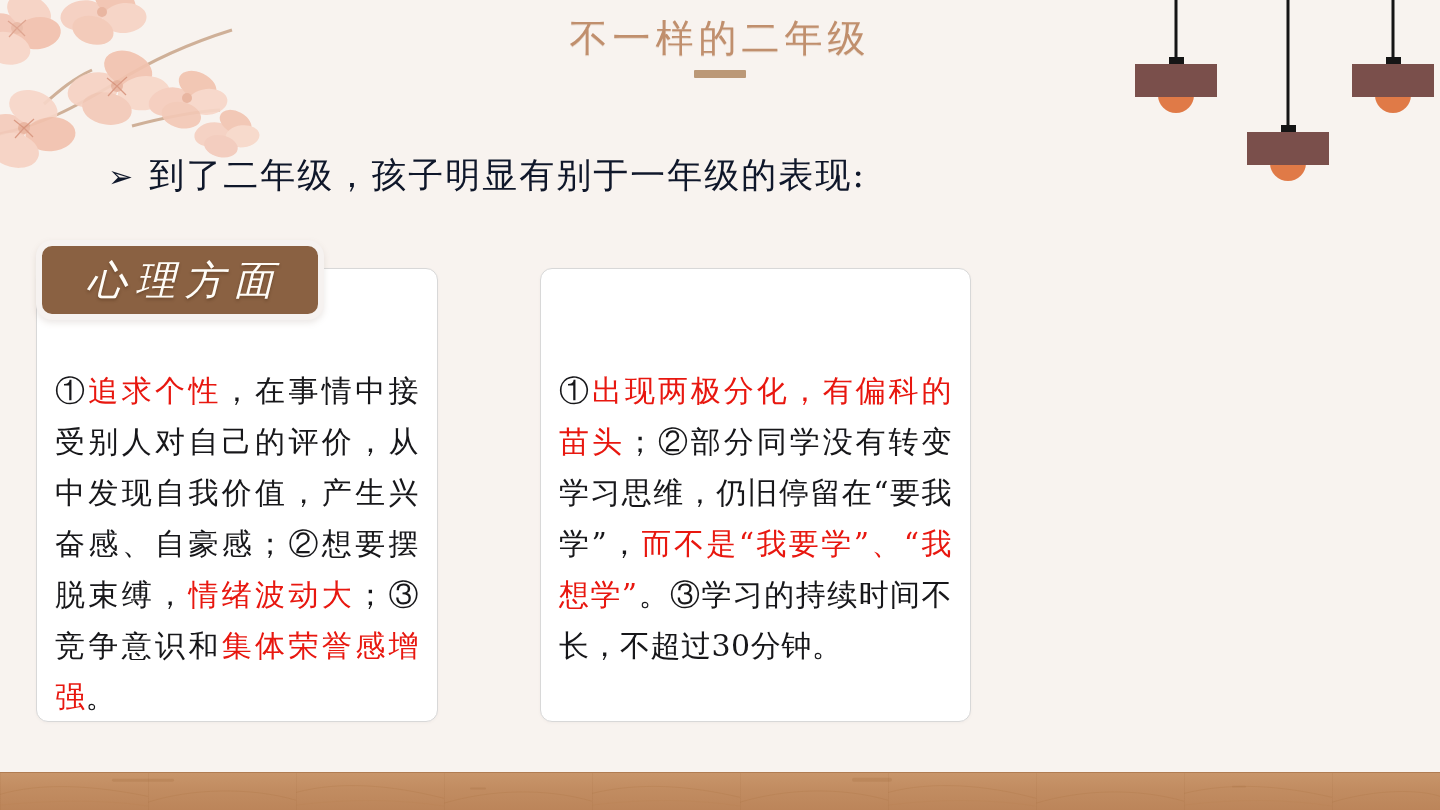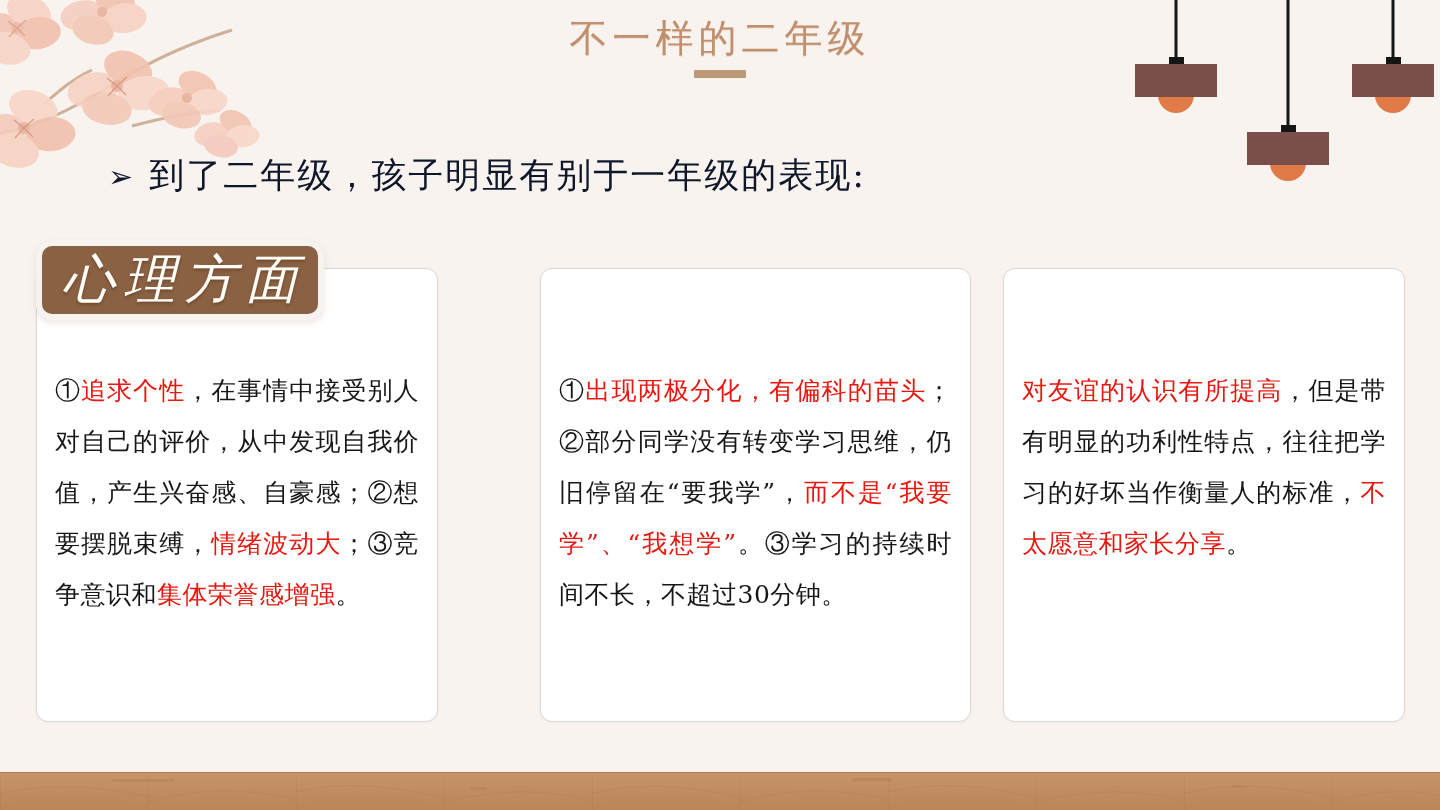--- a/index.html
+++ b/index.html
@@ -52,29 +52,29 @@
     background:#8a6142; border-radius:16px;
     border:6px solid rgba(255,255,255,.92);
     box-shadow:0 3px 6px rgba(150,130,115,.18);
     display:flex; align-items:center; justify-content:center;
   }
   .badge.b1{ left:36px;  width:288px; }
   .badge.b2{ left:520px; width:288px; }
   .badge.b3{ left:1003px;width:288px; }
   .badge-text{
     font-family:"DejaVu Serif","Liberation Serif",serif;
-    font-size:52px; color:#fffdf8; letter-spacing:9px; padding-left:9px;
+    font-size:40px; color:#fffdf8; letter-spacing:9px; padding-left:9px;
     text-shadow:0 2px 3px rgba(60,35,15,.35);
     font-style:italic;
   }
 
   .card-body{
     position:absolute; left:0; right:0; top:96px; padding:0 18px;
     font-family:"DejaVu Serif","Liberation Serif",serif;
-    font-size:25px; line-height:51px; color:#17171a;
+    font-size:30px; line-height:51px; color:#17171a;
     letter-spacing:.5px; text-align:justify;
   }
   .card .card-body{ top:96px; }
   .red{ color:#e8170f; }
   .blk{ color:#17171a; }
 
   
   .floor{ position:absolute; left:0; bottom:0; width:1440px; height:38px;
           background:
             repeating-linear-gradient(90deg,
@@ -201,23 +201,20 @@
     <span class="sub-arrow">➢</span><span>到了二年级，孩子明显有别于一年级的表现:</span>
   </div>
 
   <div class="cards">
 
     <div class="card c1">
       <div class="card-body"><span class="blk">①</span><span class="red">追求个性</span><span class="blk">，在事情中接受别人对自己的评价，从中发现自我价值，产生兴奋感、自豪感；②想要摆脱束缚，</span><span class="red">情绪波动大</span><span class="blk">；③竞争意识和</span><span class="red">集体荣誉感增强</span><span class="blk">。</span></div>
     </div>
     <div class="card c2">
       <div class="card-body"><span class="blk">①</span><span class="red">出现两极分化，有偏科的苗头</span><span class="blk">；②部分同学没有转变学习思维，仍旧停留在“要我学”，</span><span class="red">而不是“我要学”、“我想学”</span><span class="blk">。③学习的持续时间不长，不超过30分钟。</span></div>
-    </div>
-    <div class="card c3">
-      <div class="card-body"><span class="red">对友谊的认识有所提高</span><span class="blk">，但是带有明显的功利性特点，往往把学习的好坏当作衡量人的标准，</span><span class="red">不太愿意和家长分享</span><span class="blk">。</span></div>
     </div>
 
     <div class="badge b1">
       <span class="badge-text">心理方面</span>
     </div>
 
   </div>
 
   <div class="floor">
     <svg viewBox="0 0 1440 38" preserveAspectRatio="none">

